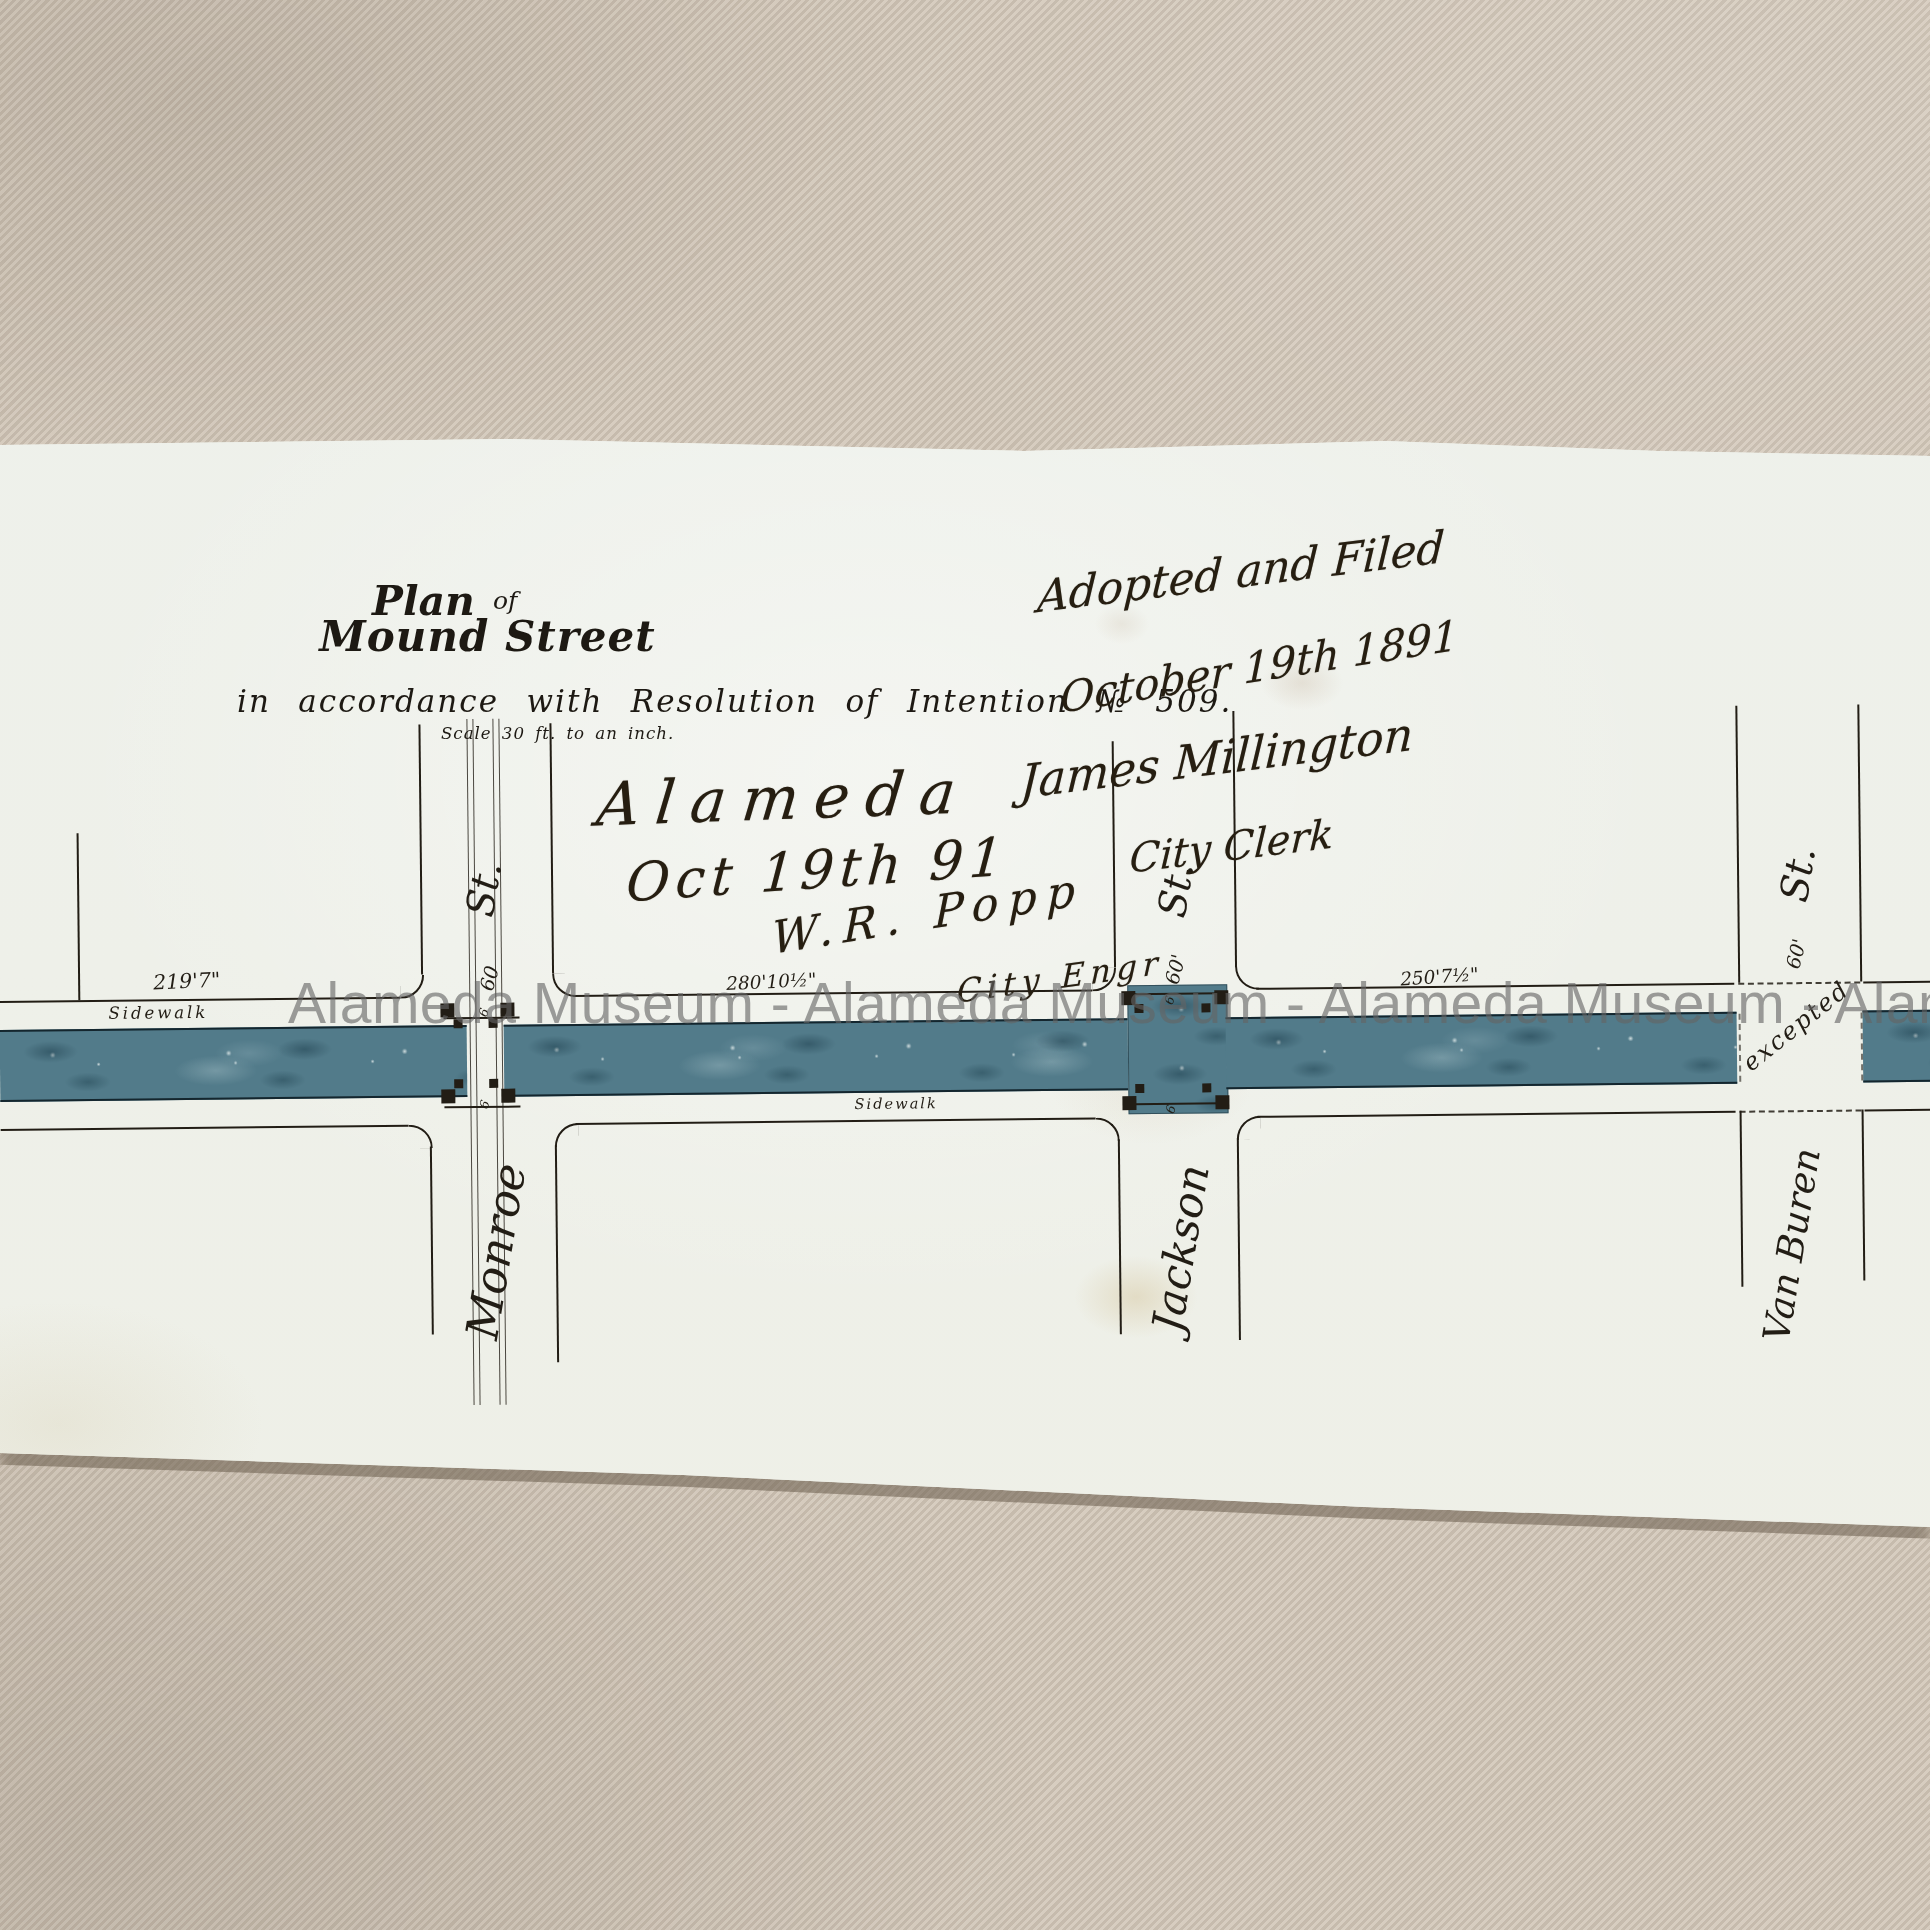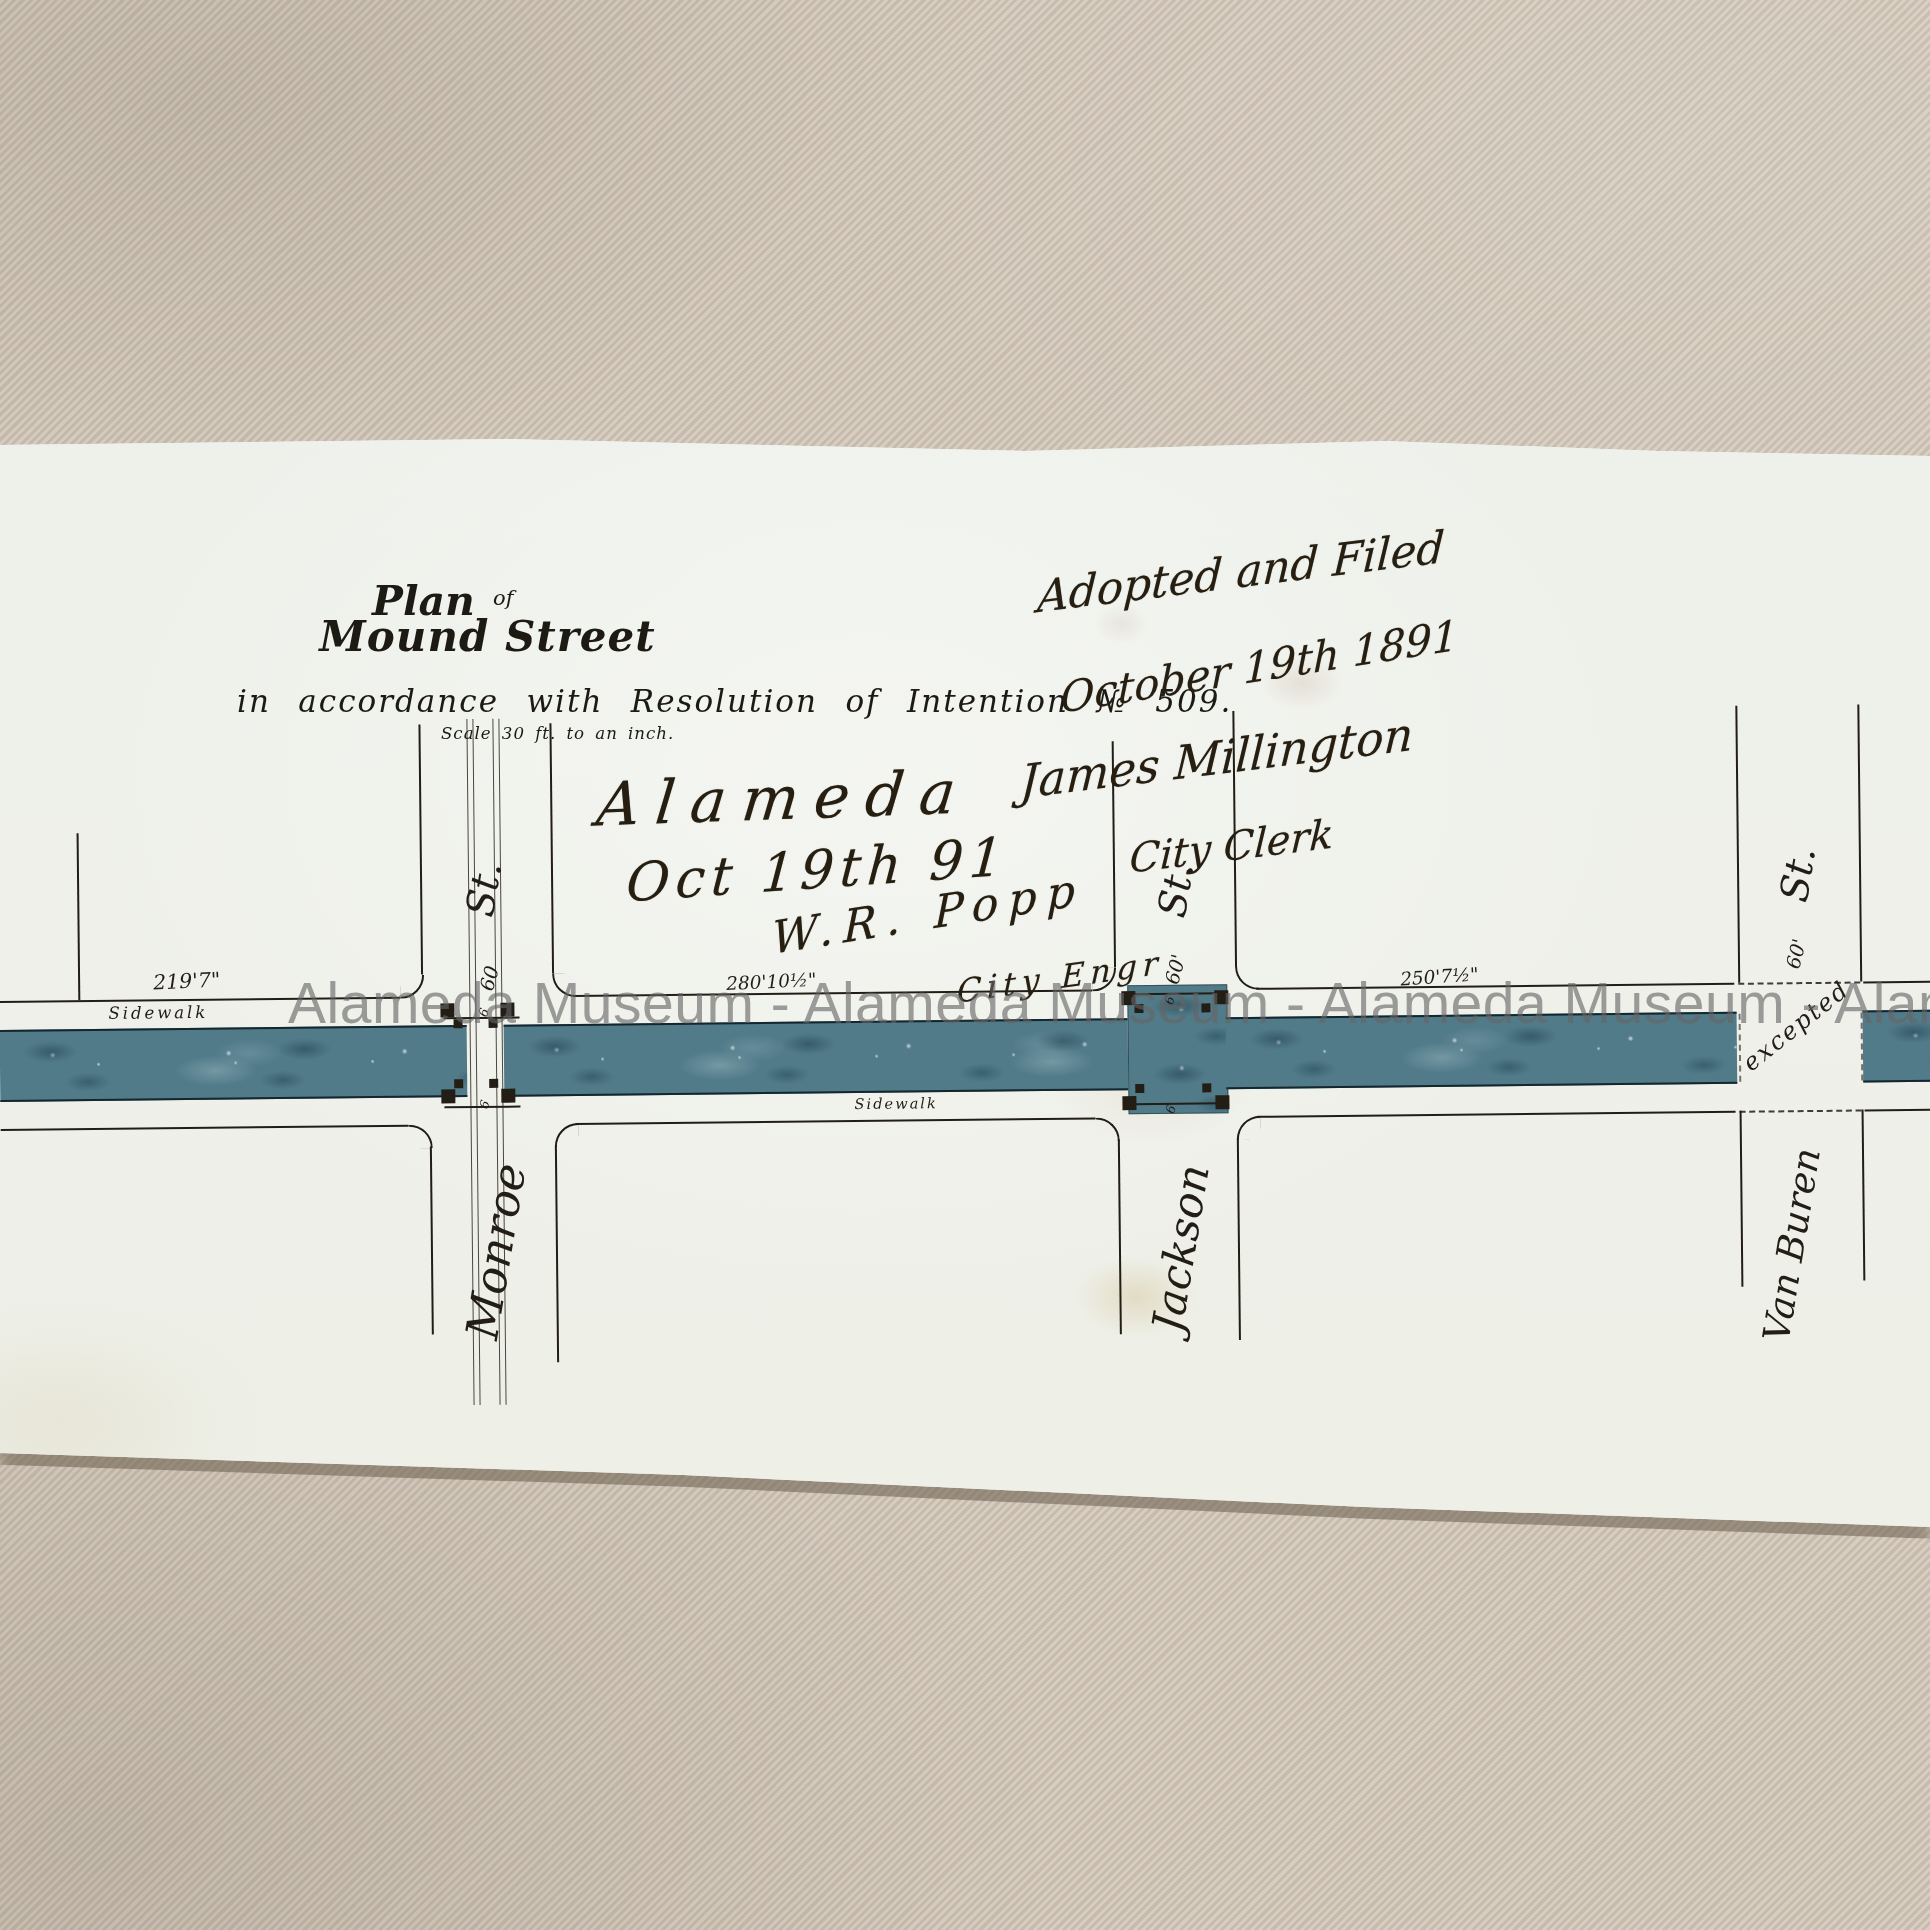--- a/index.html
+++ b/index.html
@@ -181,21 +181,21 @@
   <div class="meas" style="left:854px;top:1104px;font-size:14.6px;letter-spacing:2px;">Sidewalk</div>
 
   <div class="meas" style="left:480px;top:1010px;font-size:12.7px;transform:rotate(-70deg);">6</div>
   <div class="meas" style="left:480px;top:1102px;font-size:12.7px;transform:rotate(-70deg);">6</div>
   <div class="meas" style="left:1166px;top:1005px;font-size:12.7px;transform:rotate(-70deg);">6</div>
   <div class="meas" style="left:1166px;top:1114px;font-size:12.7px;transform:rotate(-70deg);">6</div>
 </div>
 
 <div>
   <div class="print center" style="left:369px;top:577px;width:109px;font-size:41px;font-weight:bold;">Plan</div>
-  <div class="print" style="left:493px;top:586px;font-size:21px;">of</div>
+  <div class="print" style="left:493px;top:586px;font-size:25px;">of</div>
   <div class="print center" style="left:278px;top:612px;width:419px;font-size:42px;font-weight:bold;letter-spacing:1px;">Mound Street</div>
   <div class="print" style="left:237px;top:683px;font-size:31px;word-spacing:15.6px;letter-spacing:2px;">in accordance with Resolution of Intention № 509.</div>
   <div class="print" style="left:441px;top:724px;font-size:16.6px;word-spacing:3.9px;letter-spacing:1px;">Scale 30 ft. to an inch.</div>
 </div>
 
 <div>
   <div class="hw" style="left:597px;top:763px;font-size:60px;letter-spacing:15.6px;transform:rotate(-2deg) skewX(-8deg);">Alameda</div>
   <div class="hw" style="left:626px;top:839px;font-size:53px;letter-spacing:5.9px;transform:rotate(-4deg) skewX(-8deg);">Oct 19th 91</div>
   <div class="hw" style="left:770px;top:887px;font-size:45px;letter-spacing:9.8px;transform:rotate(-9deg) skewX(-10deg);">W.R. Popp</div>
   <div class="hw" style="left:956px;top:958px;font-size:32px;letter-spacing:5.9px;transform:rotate(-8deg) skewX(-10deg);">City Engr</div>

